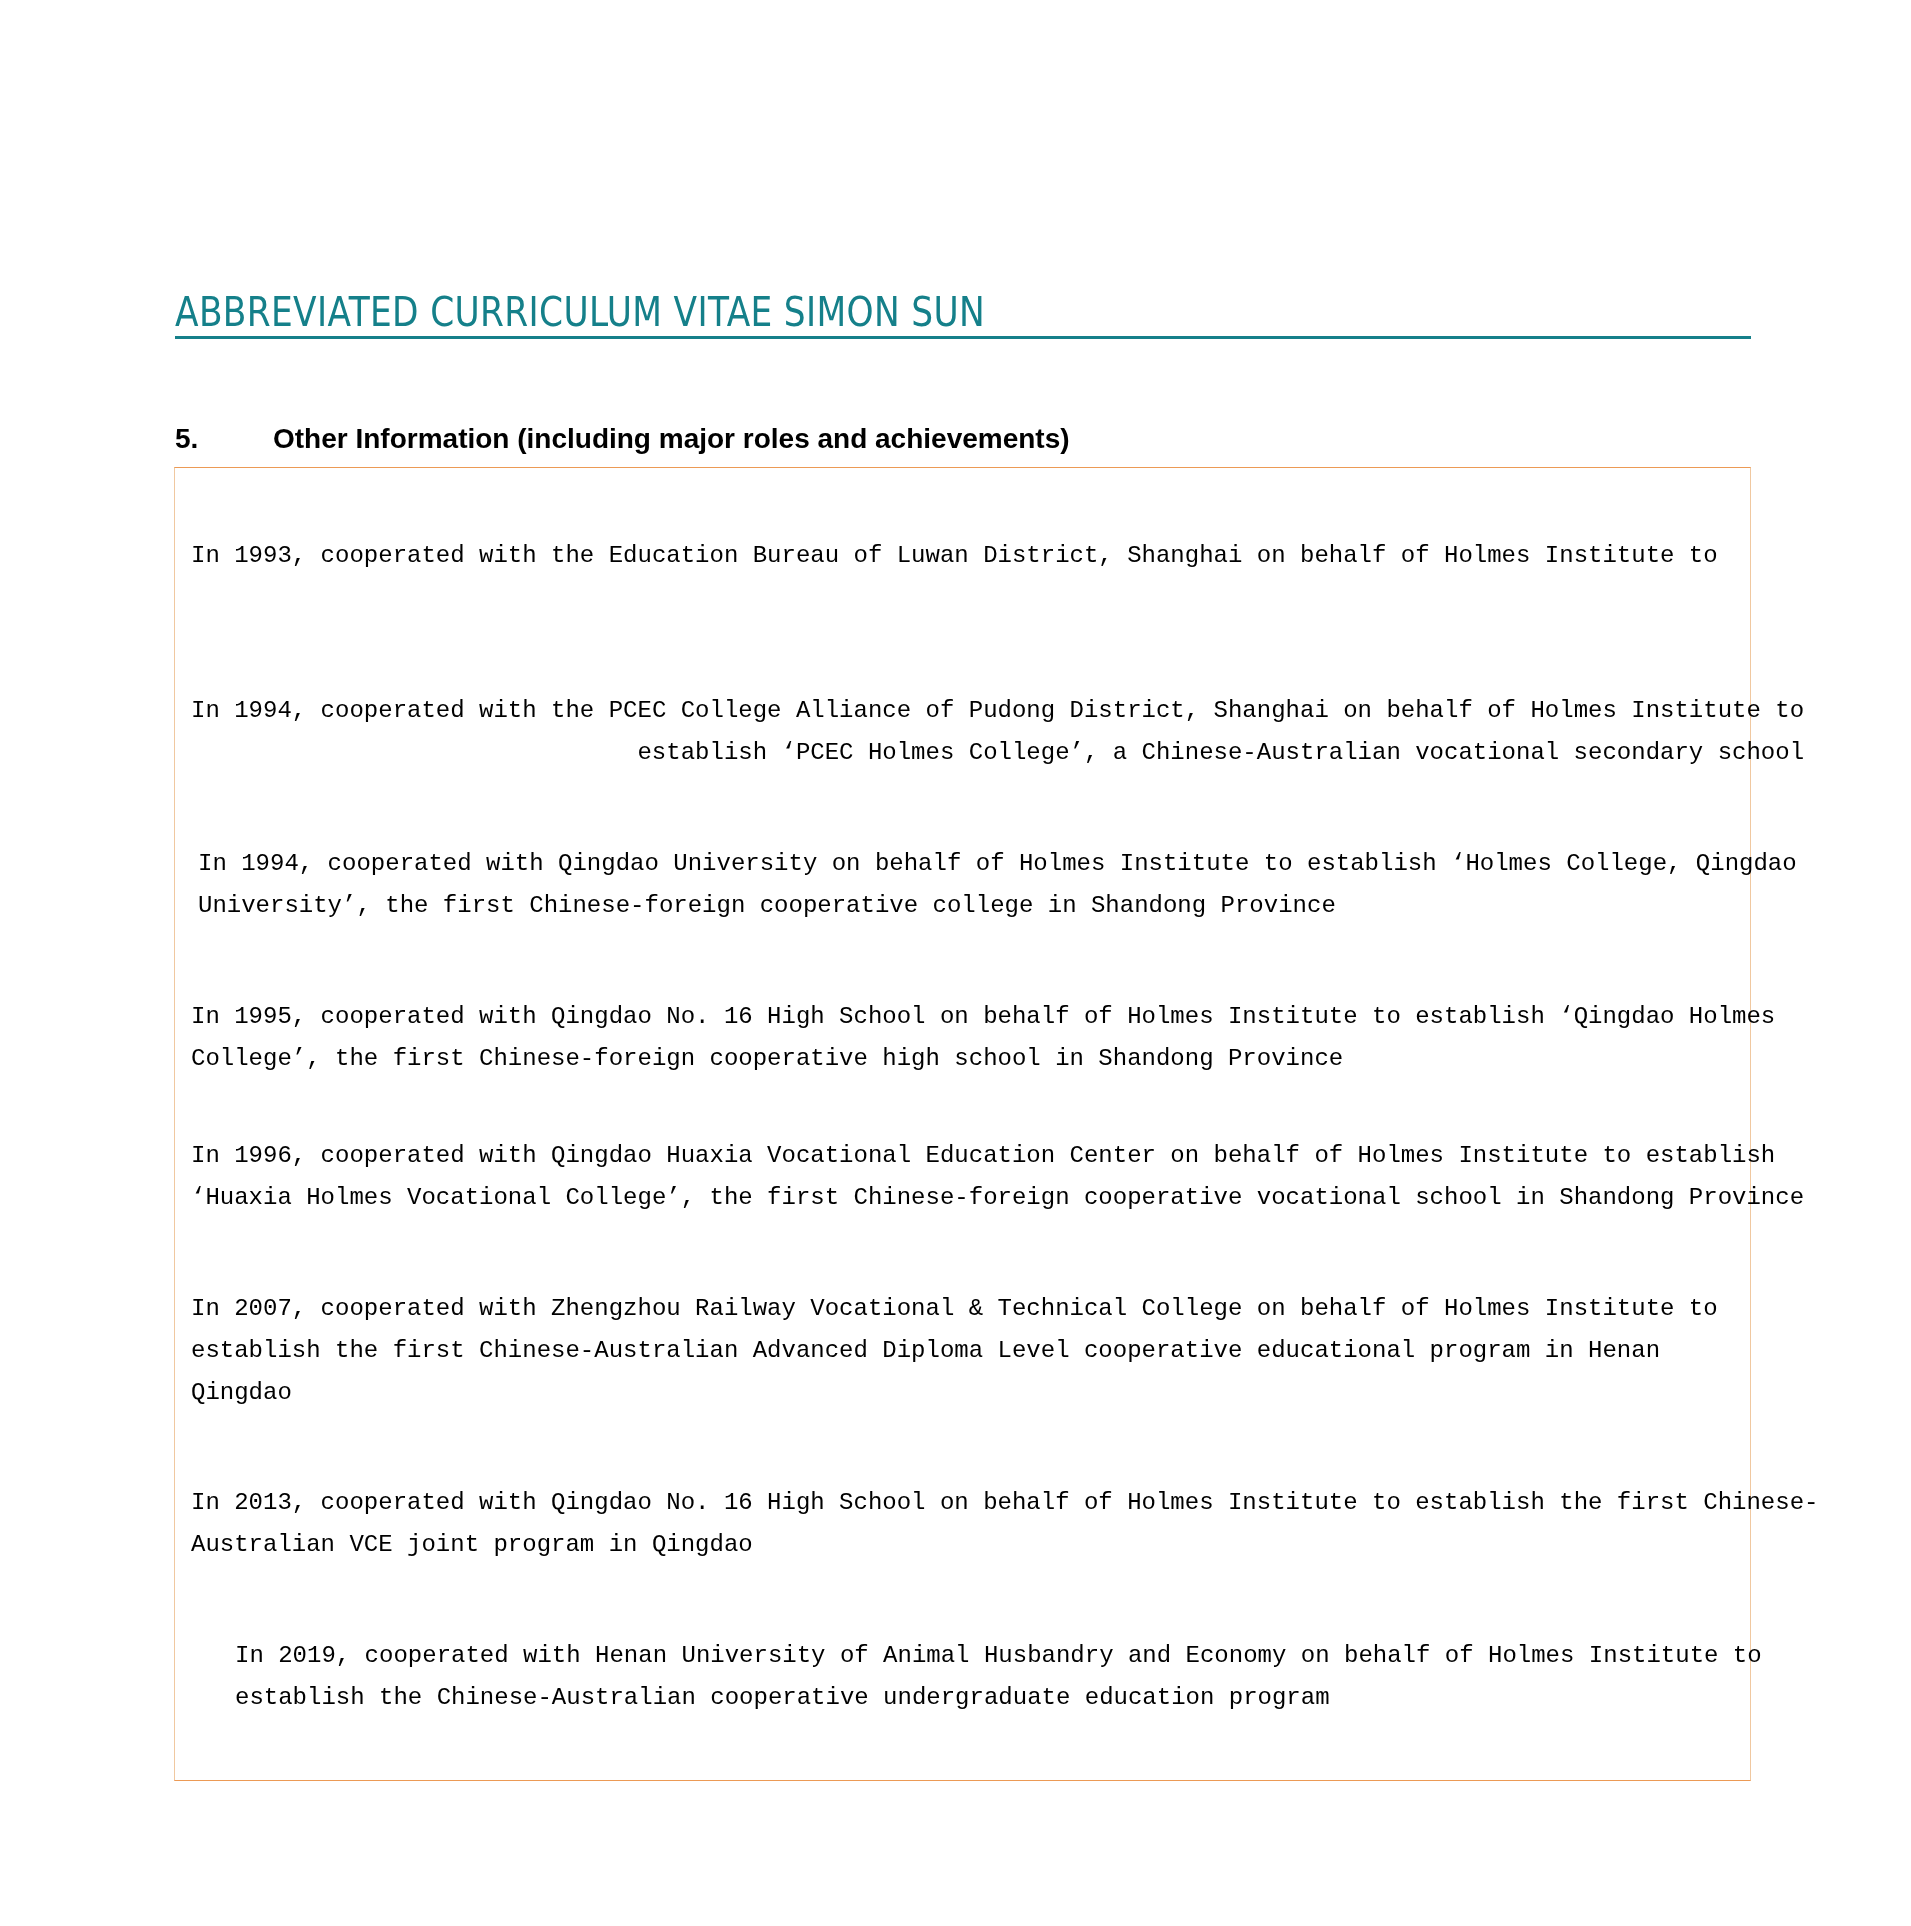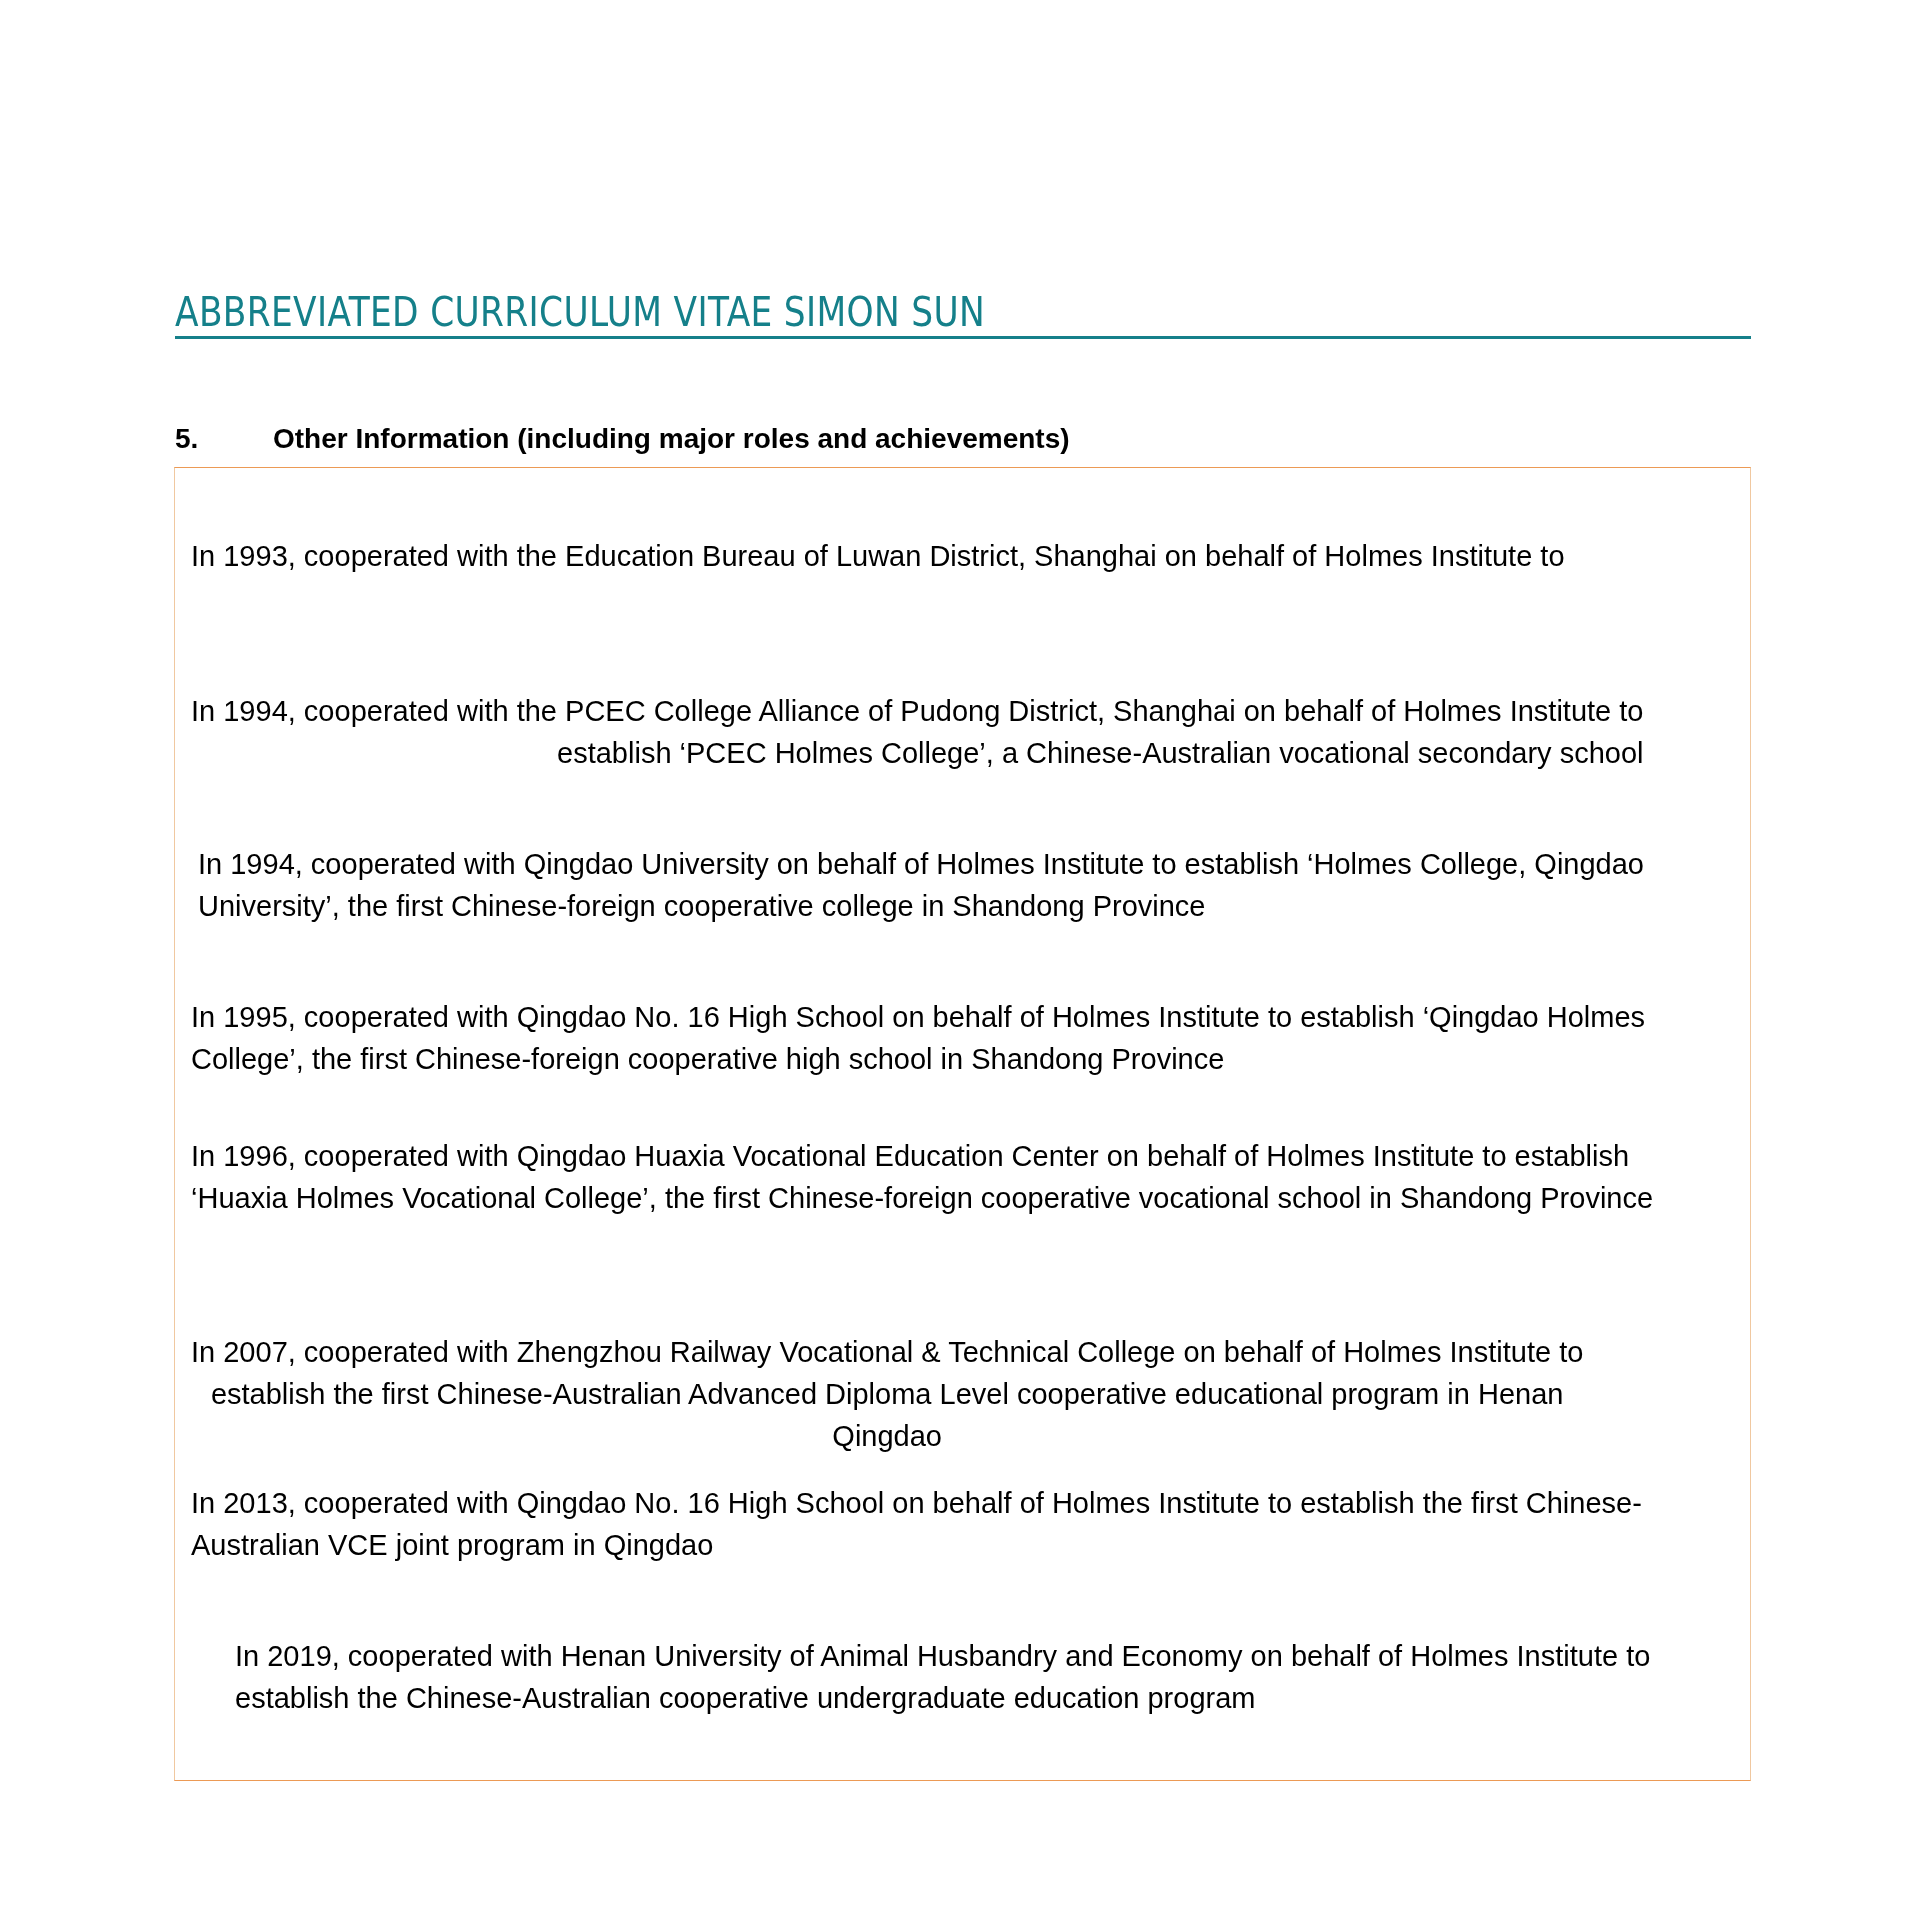--- a/index.html
+++ b/index.html
@@ -3,21 +3,21 @@
   <meta charset="utf-8">
   <style>
     html, body { margin: 0; padding: 0; background: #ffffff; }
     body { width: 1911px; height: 2703px; position: relative; overflow: hidden; font-family: "Liberation Sans", sans-serif; color: #000; }
     .title-wrap { position: absolute; left: 175px; top: 287px; width: 1576px; height: 54px; }
     .title { position: absolute; left: 0; top: 0; font-family: "DejaVu Sans", sans-serif; font-size: 40px; color: #15808a; letter-spacing: 0.4px; white-space: nowrap; transform: scaleX(0.86); transform-origin: left top; line-height: 50px; }
     .title-rule { position: absolute; left: 0; right: 0; top: 49px; height: 2.7px; background: #15808a; }
     .section-heading { position: absolute; left: 175px; top: 419px; font-size: 28px; font-weight: bold; white-space: nowrap; line-height: 39px; }
     .section-heading .num { display: inline-block; width: 98px; }
     .box { position: absolute; left: 174px; top: 467px; width: 1577px; height: 1314px; border: 1.5px solid #f0c8a0; border-top-color: #ec9a55; border-bottom-color: #ec9a55; box-sizing: border-box; }
-    .para { position: absolute; font-size: 29px; line-height: 42px; white-space: nowrap; }
+    .para { position: absolute; font-size: 24px; line-height: 42px; white-space: nowrap; font-family: Liberation Mono, monospace; }
     .para .line { display: block; }
   </style>
 </head>
 <body>
 
 <div class="title-wrap">
   <div class="title">ABBREVIATED CURRICULUM VITAE SIMON SUN</div>
   <div class="title-rule"></div>
 </div>
 
@@ -44,21 +44,21 @@
 <div class="para" style="left:191px; top:996px;">
   <span class="line">In 1995, cooperated with Qingdao No. 16 High School on behalf of Holmes Institute to establish ‘Qingdao Holmes</span>
   <span class="line">College’, the first Chinese-foreign cooperative high school in Shandong Province</span>
 </div>
 
 <div class="para" style="left:191px; top:1135px;">
   <span class="line">In 1996, cooperated with Qingdao Huaxia Vocational Education Center on behalf of Holmes Institute to establish</span>
   <span class="line">‘Huaxia Holmes Vocational College’, the first Chinese-foreign cooperative vocational school in Shandong Province</span>
 </div>
 
-<div class="para" style="left:191px; top:1331px;text-align:center;">
+<div class="para" style="left:191px; top:1288px;">
   <span class="line">In 2007, cooperated with Zhengzhou Railway Vocational &amp; Technical College on behalf of Holmes Institute to</span>
   <span class="line">establish the first Chinese-Australian Advanced Diploma Level cooperative educational program in Henan</span>
   <span class="line">Qingdao</span>
 </div>
 
 <div class="para" style="left:191px; top:1482px;">
   <span class="line">In 2013, cooperated with Qingdao No. 16 High School on behalf of Holmes Institute to establish the first Chinese-</span>
   <span class="line">Australian VCE  joint program in Qingdao</span>
 </div>
 

